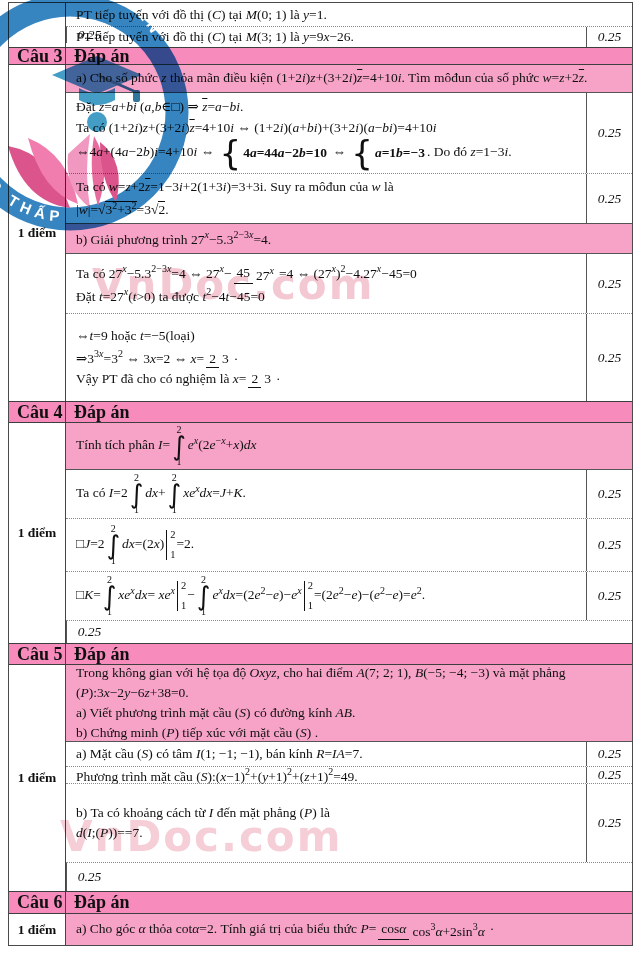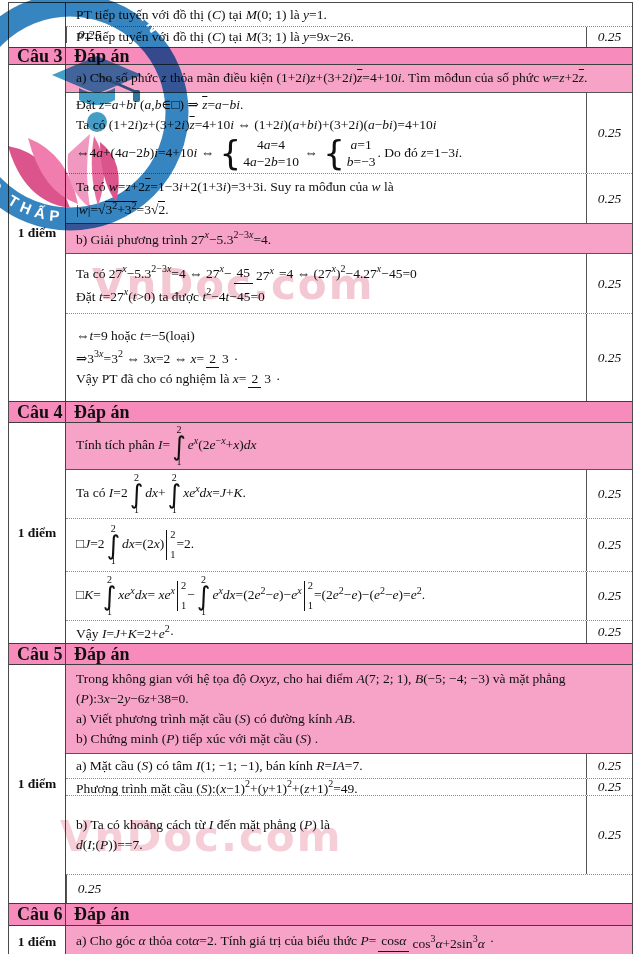--- a/index.html
+++ b/index.html
@@ -47,21 +47,21 @@
   .f .d{padding:0 3px;display:block;}
   .sq{white-space:nowrap;}
   .ov{border-top:1.1px solid #111;}
   .it{display:inline-flex;flex-direction:column;align-items:center;line-height:1;
       vertical-align:middle;margin:0 2px;font-style:normal;}
   .iu,.il{font-size:10px;}
   .ig{font-size:26px;line-height:.85;font-family:"DejaVu Sans",sans-serif;}
   .cs{display:inline-flex;align-items:center;vertical-align:middle;margin:0 2px;}
   .cb{font-size:34px;line-height:.9;font-weight:400;
       font-family:"DejaVu Sans",sans-serif;margin-right:2px;}
-  .cr{display:inline-flex;flex-direction:column;text-align:center;line-height:1.3;}
+  .cr{display:inline-flex;flex-direction:row;text-align:left;line-height:1.3;font-weight:bold;}
   .ev{display:inline-flex;flex-direction:column;justify-content:space-between;
       border-left:1.1px solid #111;height:30px;padding:0 1px 0 3px;
       font-size:10.5px;line-height:1;vertical-align:middle;margin-left:2px;}
   
   .wm{position:absolute;font-family:"DejaVu Sans",sans-serif;font-weight:bold;
       font-size:42px;letter-spacing:2px;color:#e2758f;mix-blend-mode:multiply;
       z-index:6;pointer-events:none;}
   .wm1{left:92px;top:260px;opacity:.40;}
   .wm2{left:60px;top:812px;opacity:.36;}
   
@@ -246,36 +246,33 @@
                 <span class="ig">∫</span>
                 <span class="il">1</span>
               </span><i>e</i><sup><i>x</i></sup><i>dx</i>=(2<i>e</i><sup>2</sup>−<i>e</i>)−<i>e</i><sup><i>x</i></sup><span class="ev">
                 <span>2</span>
                 <span>1</span>
               </span>=(2<i>e</i><sup>2</sup>−<i>e</i>)−(<i>e</i><sup>2</sup>−<i>e</i>)=<i>e</i><sup>2</sup>.</span>
           </div>
           <div class="sc">0.25</div>
         </div>
         <div class="srow s" style="height: 23px;">
-          <div class="cnt">
-            <span class="tx">Vậy <i>I</i>=<i>J</i>+<i>K</i>=2+<i>e</i><sup>2</sup>·</span>
-          </div>
           <div class="sc">0.25</div>
         </div>
       </div>
     </div>
     <div class="hrow" style="height: 22px;">
       <div class="hcau">Câu 5</div>
       <div class="hdap">Đáp án</div>
       <div class="hdiem">Điểm</div>
     </div>
     <div class="brow">
       <div class="bleft">1 điểm</div>
       <div class="bmain">
-        <div class="srow q" style="height: 88px;">
+        <div class="srow q" style="height: 76px;">
           <div class="cnt">
             <span class="tx">Trong không gian với hệ tọa độ <i>Oxyz</i>, cho hai điểm <i>A</i>(7; 2; 1), <i>B</i>(−5; −4; −3) và mặt phẳng (<i>P</i>):3<i>x</i>−2<i>y</i>−6<i>z</i>+38=0.<br>a) Viết phương trình mặt cầu (<i>S</i>) có đường kính <i>AB</i>.<br>b) Chứng minh (<i>P</i>) tiếp xúc với mặt cầu (<i>S</i>) .</span>
           </div>
         </div>
         <div class="srow s" style="height: 25px;">
           <div class="cnt">
             <span class="tx">a) Mặt cầu (<i>S</i>) có tâm <i>I</i>(1; −1; −1), bán kính <i>R</i>=<i>IA</i>=7.</span>
           </div>
           <div class="sc">0.25</div>
         </div>

